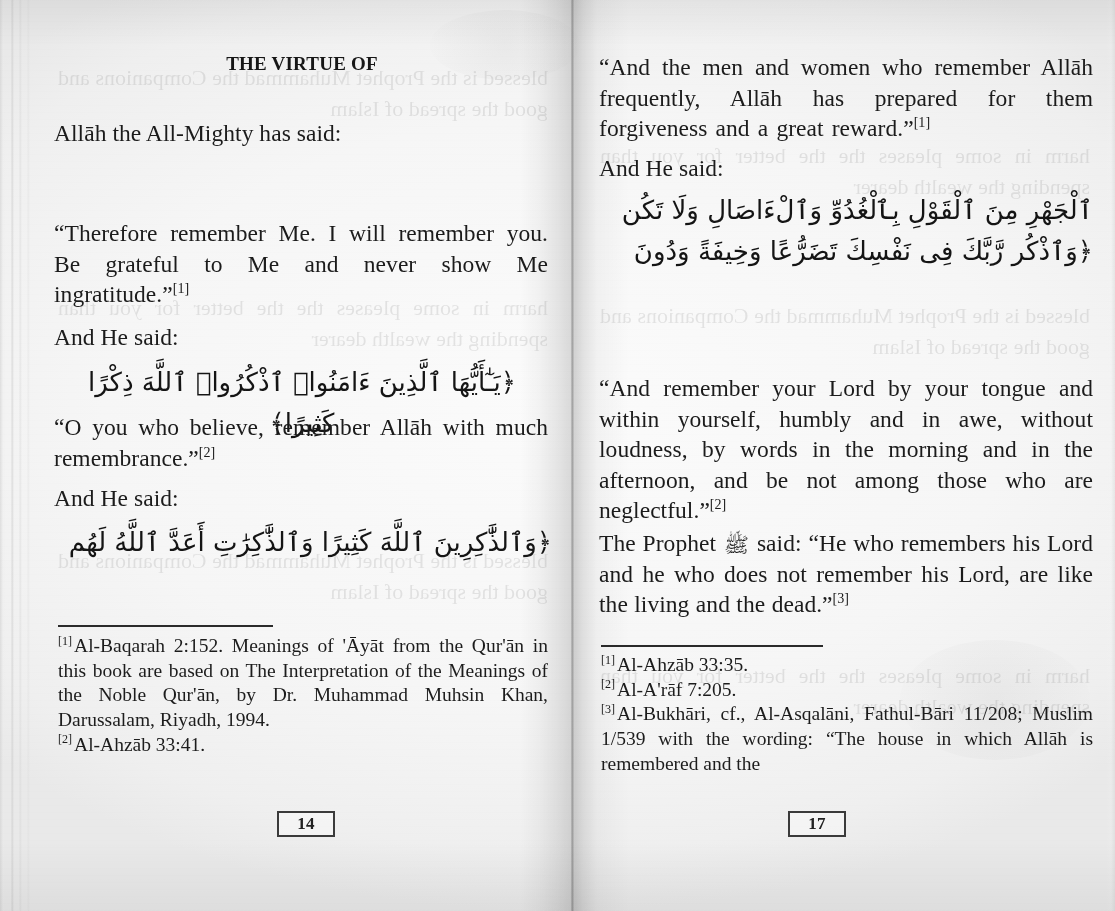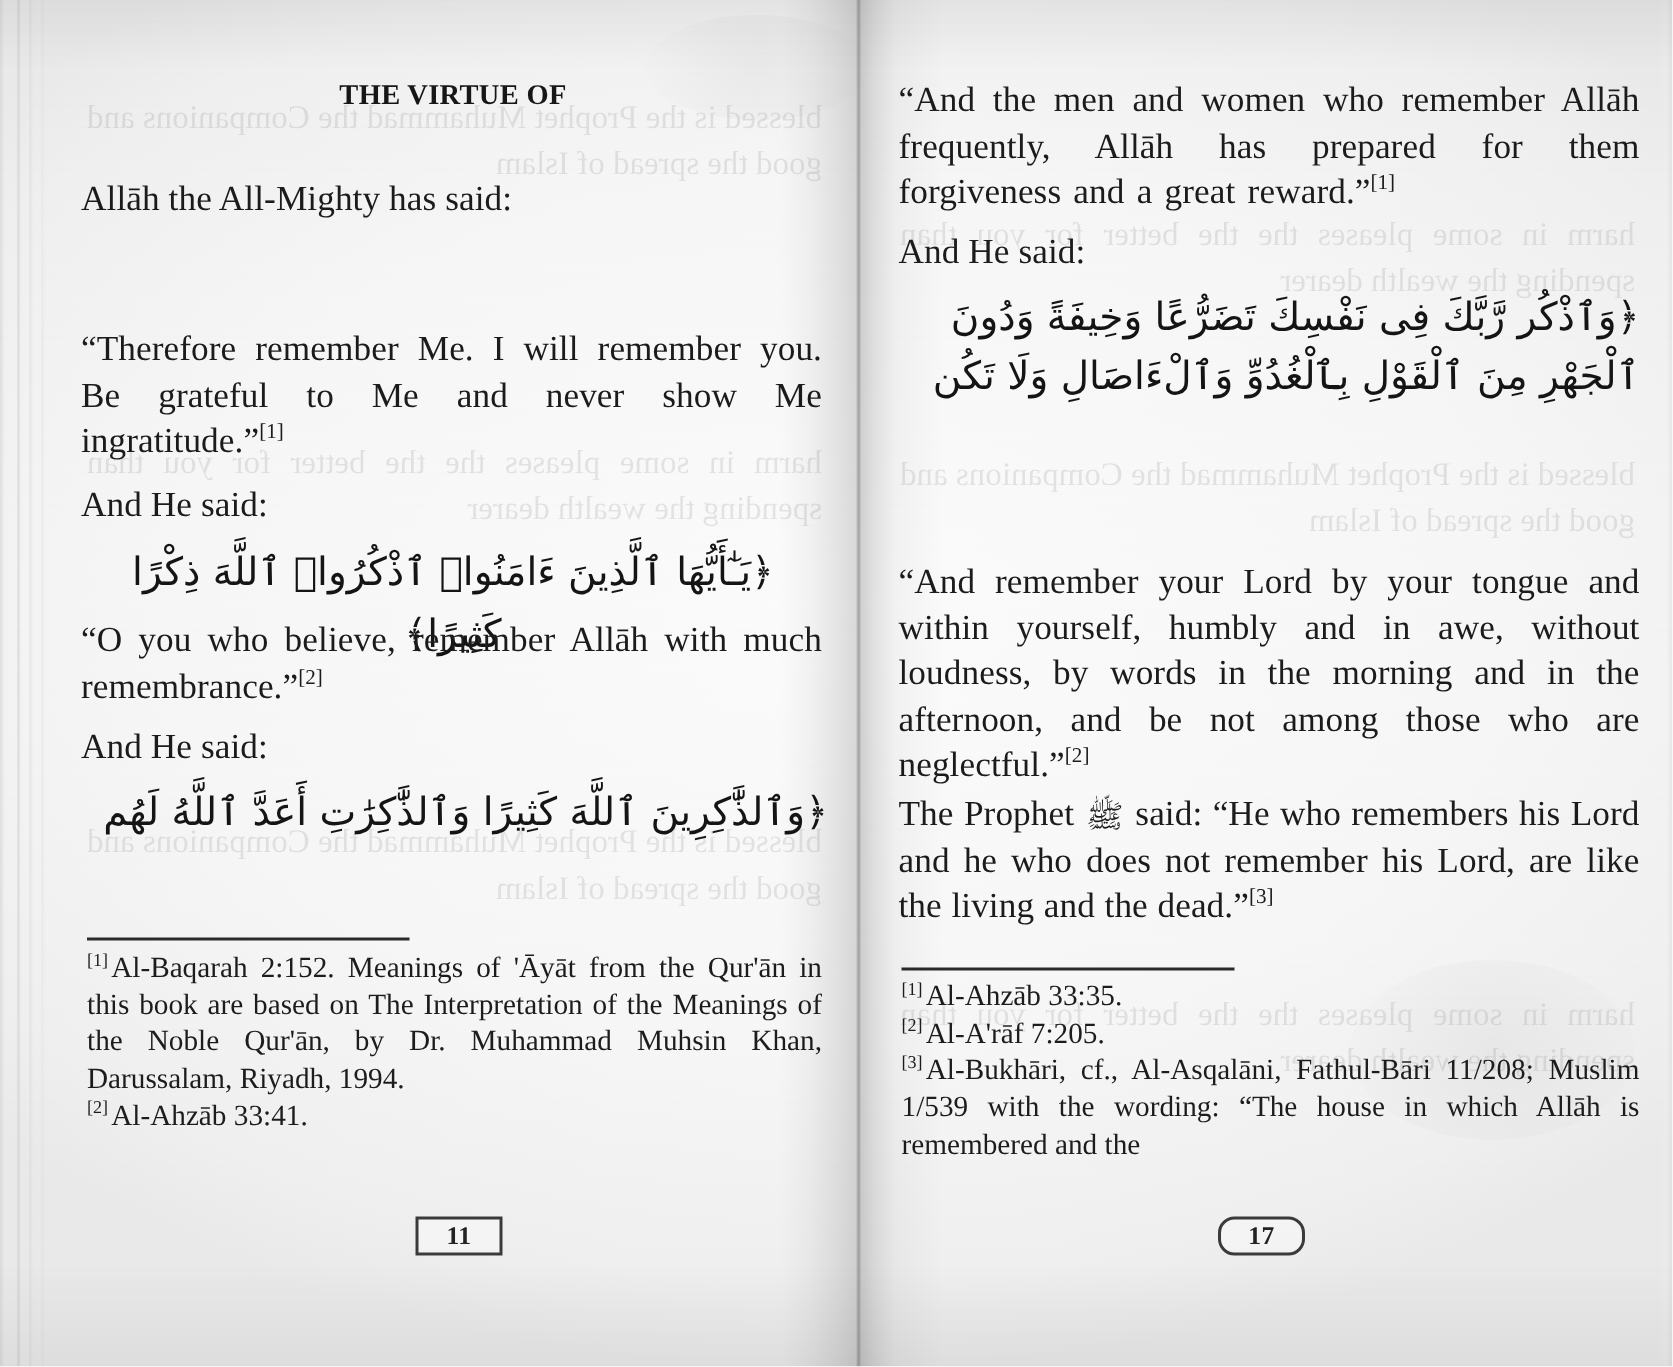--- a/index.html
+++ b/index.html
@@ -214,21 +214,21 @@
     font-size: 17px;
     font-weight: bold;
     color: #222;
     text-align: center;
     line-height: 22px;
     width: 54px;
     height: 22px;
     letter-spacing: .3px;
   }
   .pagenum-left  { left: 277px; top: 811px; }
-  .pagenum-right { left: 812px; top: 811px; border-radius: 11px; }
+  .pagenum-right { left: 788px; top: 811px; }
 
   
   .ghost {
     position: absolute;
     color: #000;
     opacity: 0.085;
     transform: scaleX(-1);
     font-size: 22px;
     line-height: 1.42;
     font-family: "Liberation Serif", serif;
@@ -309,22 +309,22 @@
 
   <div class="page page-right">
 
     <p class="para justify-wide" style="position:absolute; top:52px; left:2px; right:2px;">
       <span>“And the men and women who remember Allāh frequently, Allāh has prepared for them forgiveness and a great reward.”</span><sup class="fn">[1]</sup>
     </p>
 
     <p class="para" style="position:absolute; top:153px; left:2px; right:2px;">And He said:</p>
 
     <div style="position:absolute; top:192px; left:0; right:0;">
+      <p class="arabic" style="text-align:right; padding-right:2px; margin-top:-2px;">ٱلْجَهْرِ مِنَ ٱلْقَوْلِ بِٱلْغُدُوِّ وَٱلْءَاصَالِ وَلَا تَكُن</p>
       <p class="arabic" style="text-align:right; padding-right:2px;">﴿وَٱذْكُر رَّبَّكَ فِى نَفْسِكَ تَضَرُّعًا وَخِيفَةً وَدُونَ</p>
-      <p class="arabic" style="text-align:right; padding-right:2px; margin-top:-2px;">ٱلْجَهْرِ مِنَ ٱلْقَوْلِ بِٱلْغُدُوِّ وَٱلْءَاصَالِ وَلَا تَكُن</p>
     </div>
 
     <p class="para justify-wide" style="position:absolute; top:373px; left:2px; right:2px;">
       <span>“And remember your Lord by your tongue and within yourself, humbly and in awe, without loudness, by words in the morning and in the afternoon, and be not among those who are neglectful.”</span><sup class="fn">[2]</sup>
     </p>
 
     <p class="para justify" style="position:absolute; top:528px; left:2px; right:2px;">
       <span>The Prophet</span>
       <span class="salla">ﷺ</span>
       <span>said: “He who remembers his Lord and he who does not remember his Lord, are like the living and the dead.”</span><sup class="fn">[3]</sup>
@@ -343,21 +343,21 @@
         </p>
 
         <p class="fn-item justify">
           <sup class="fn-marker">[3]</sup><span>Al-Bukhāri, cf., Al-Asqalāni, </span><span class="it">Fathul-Bāri</span><span> 11/208; Muslim 1/539 with the wording: “The house in which Allāh is remembered and the</span>
         </p>
 
       </div>
     </div>
   </div>
 
-  <div class="pagenum pagenum-left">11</div>
+  <div class="pagenum pagenum-left">14</div>
   <div class="pagenum pagenum-right">17</div>
 
   <div class="gutter"></div>
   <div class="gutter-crease"></div>
   <div class="edge-lines-left"></div>
   <div class="edge-lines-right"></div>
   <div class="top-shade"></div>
   <div class="bottom-shade"></div>
   <div class="scan-noise"></div>
 

